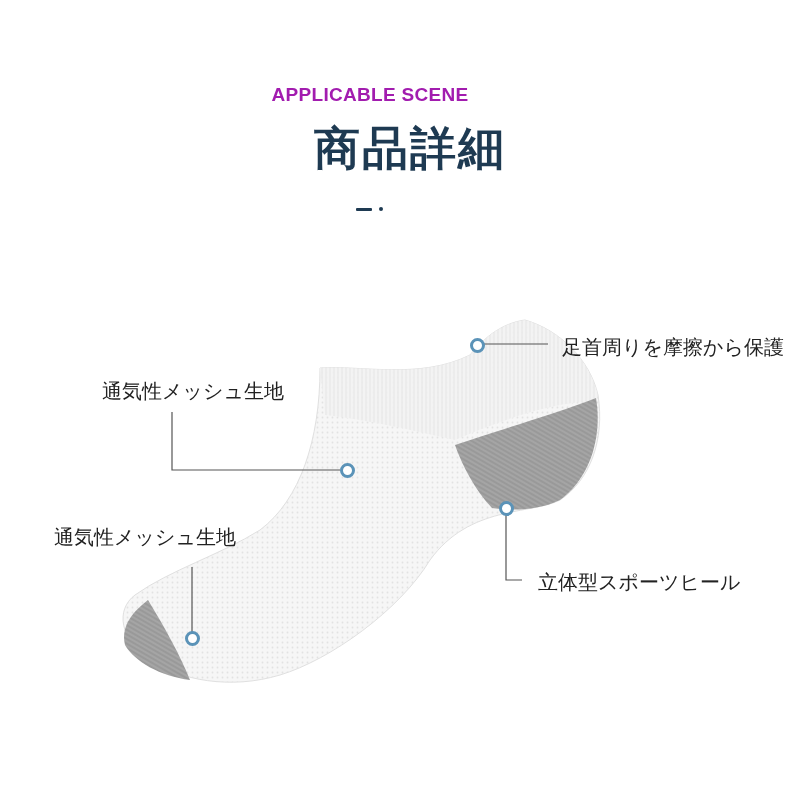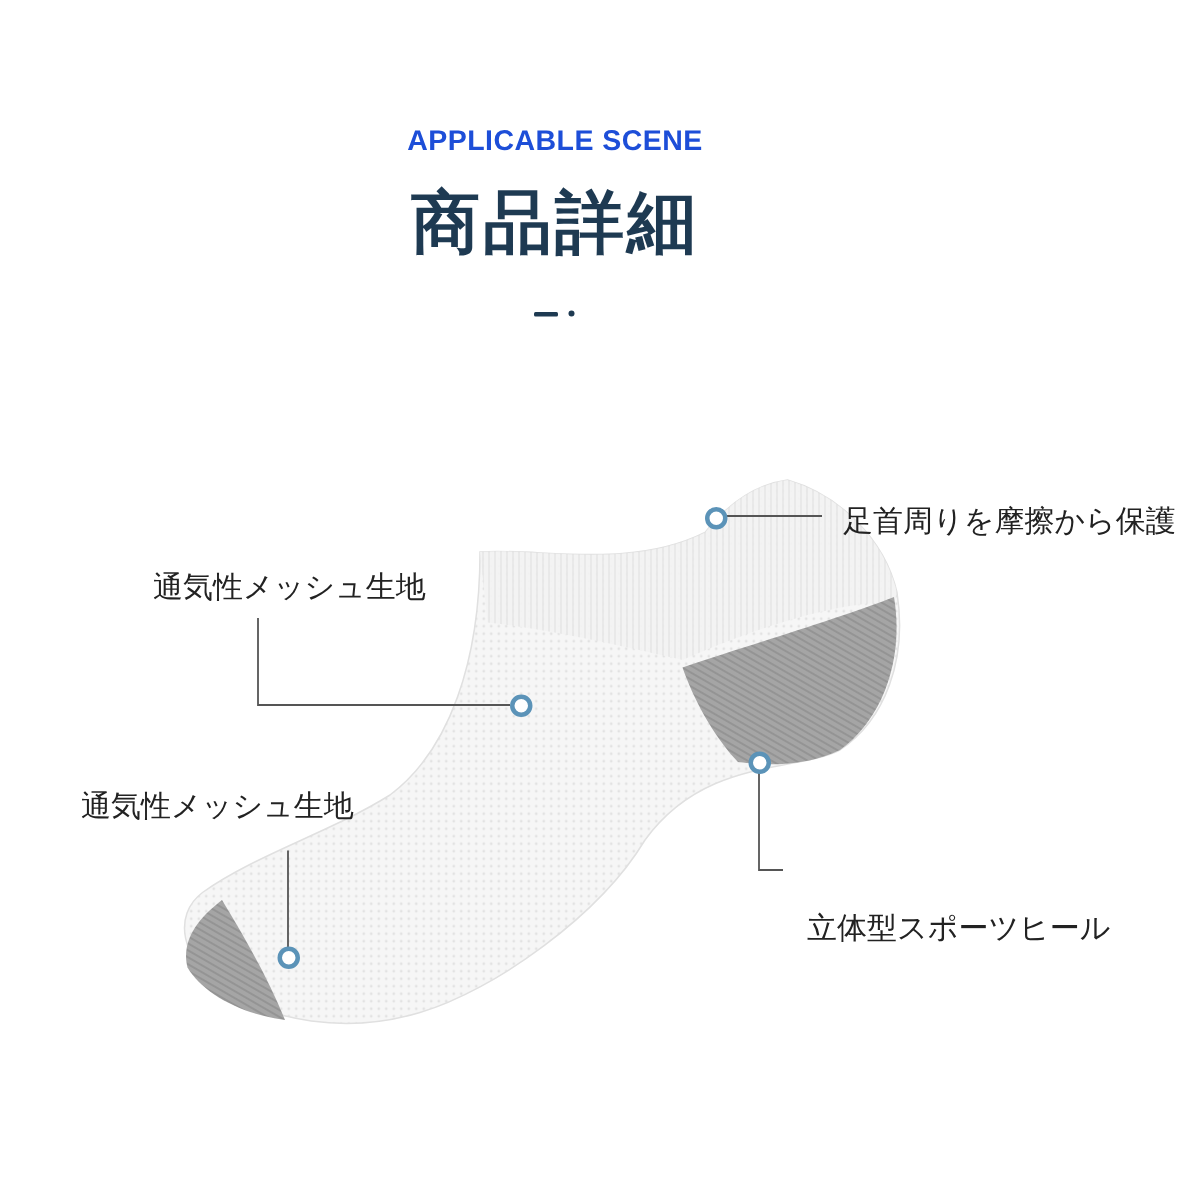--- a/index.html
+++ b/index.html
@@ -1,22 +1,22 @@
 <!DOCTYPE html>
 <html><head>
 <meta charset="utf-8">
 <style>
   html, body { margin:0; padding:0; background:#ffffff; }
   body { width:790px; height:790px; position:relative; overflow:hidden;
          font-family:"DejaVu Sans", "Liberation Sans", sans-serif; }
   .subtitle { position:absolute; top:84px; left:0; width:740px; text-align:center;
               font-family:"Liberation Sans", "DejaVu Sans", sans-serif;
-              font-size:19px; font-weight:bold; color:#1d4ed8; letter-spacing:0.3px; }
+              font-size:19px; font-weight:bold; color:#a21caf; letter-spacing:0.3px; }
   .title { position:absolute; top:118px; left:0; width:740px; text-align:center;
-           font-size:46px; font-weight:bold; color:#1e3a52; letter-spacing:2px; }
+           font-size:46px; font-weight:bold; color:#1e3a52; letter-spacing:2px;padding-left:40px; }
   .divider-bar { position:absolute; top:208px; left:356px; width:16px; height:3px;
                  background:#1e3a52; border-radius:1px; }
   .divider-dot { position:absolute; top:207px; left:379px; width:4px; height:4px;
                  background:#1e3a52; border-radius:50%; }
   .sock { position:absolute; left:0; top:0; width:790px; height:790px; }
   .label { position:absolute; font-size:20px; color:#222; white-space:nowrap; }
   .marker { position:absolute; width:9px; height:9px; border:3px solid #5b93b8;
             border-radius:50%; background:#fff; }
 </style>
 </head>
@@ -64,13 +64,13 @@
 <div class="marker" style="left:470px;top:338px;"></div>
 <div class="label" style="left:562px;top:334px;">足首周りを摩擦から保護</div>
 
 <div class="label" style="left:102px;top:378px;">通気性メッシュ生地</div>
 <div class="marker" style="left:340px;top:463px;"></div>
 
 <div class="label" style="left:54px;top:524px;">通気性メッシュ生地</div>
 <div class="marker" style="left:185px;top:631px;"></div>
 
 <div class="marker" style="left:499px;top:501px;"></div>
-<div class="label" style="left:538px;top:569px;margin-top:36px;">立体型スポーツヒール</div>
+<div class="label" style="left:538px;top:569px;">立体型スポーツヒール</div>
 
 </body></html>

